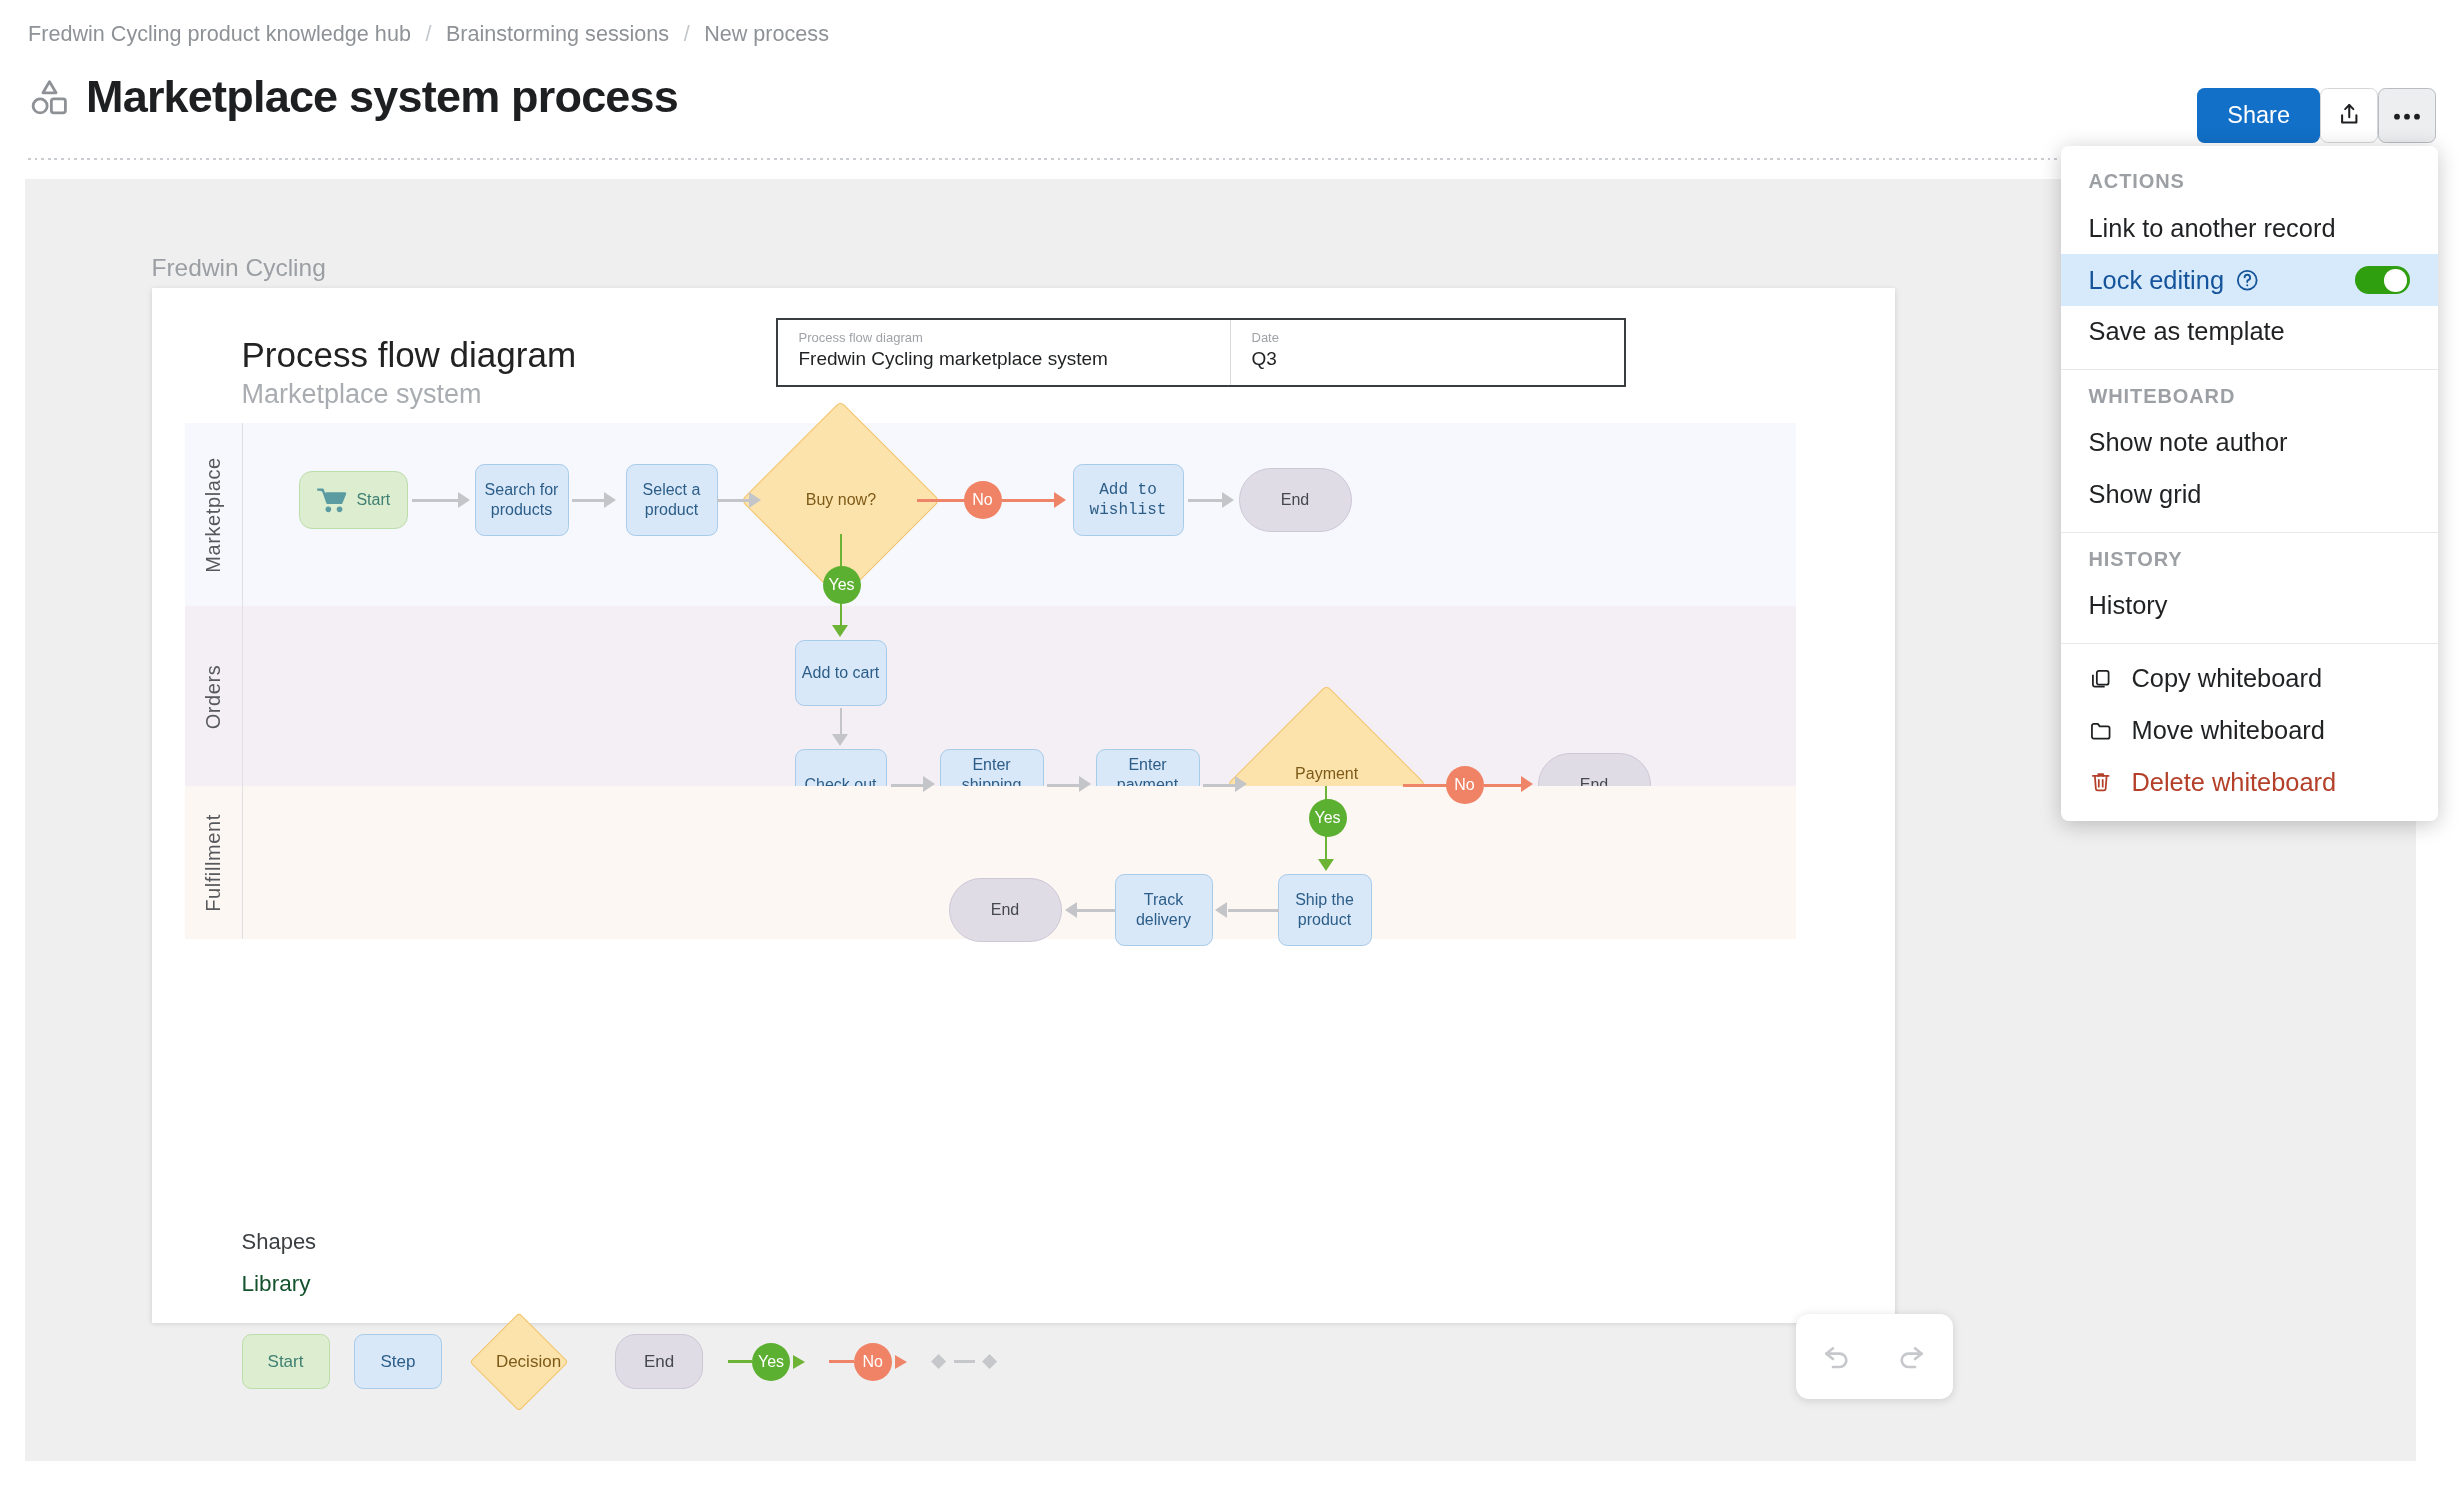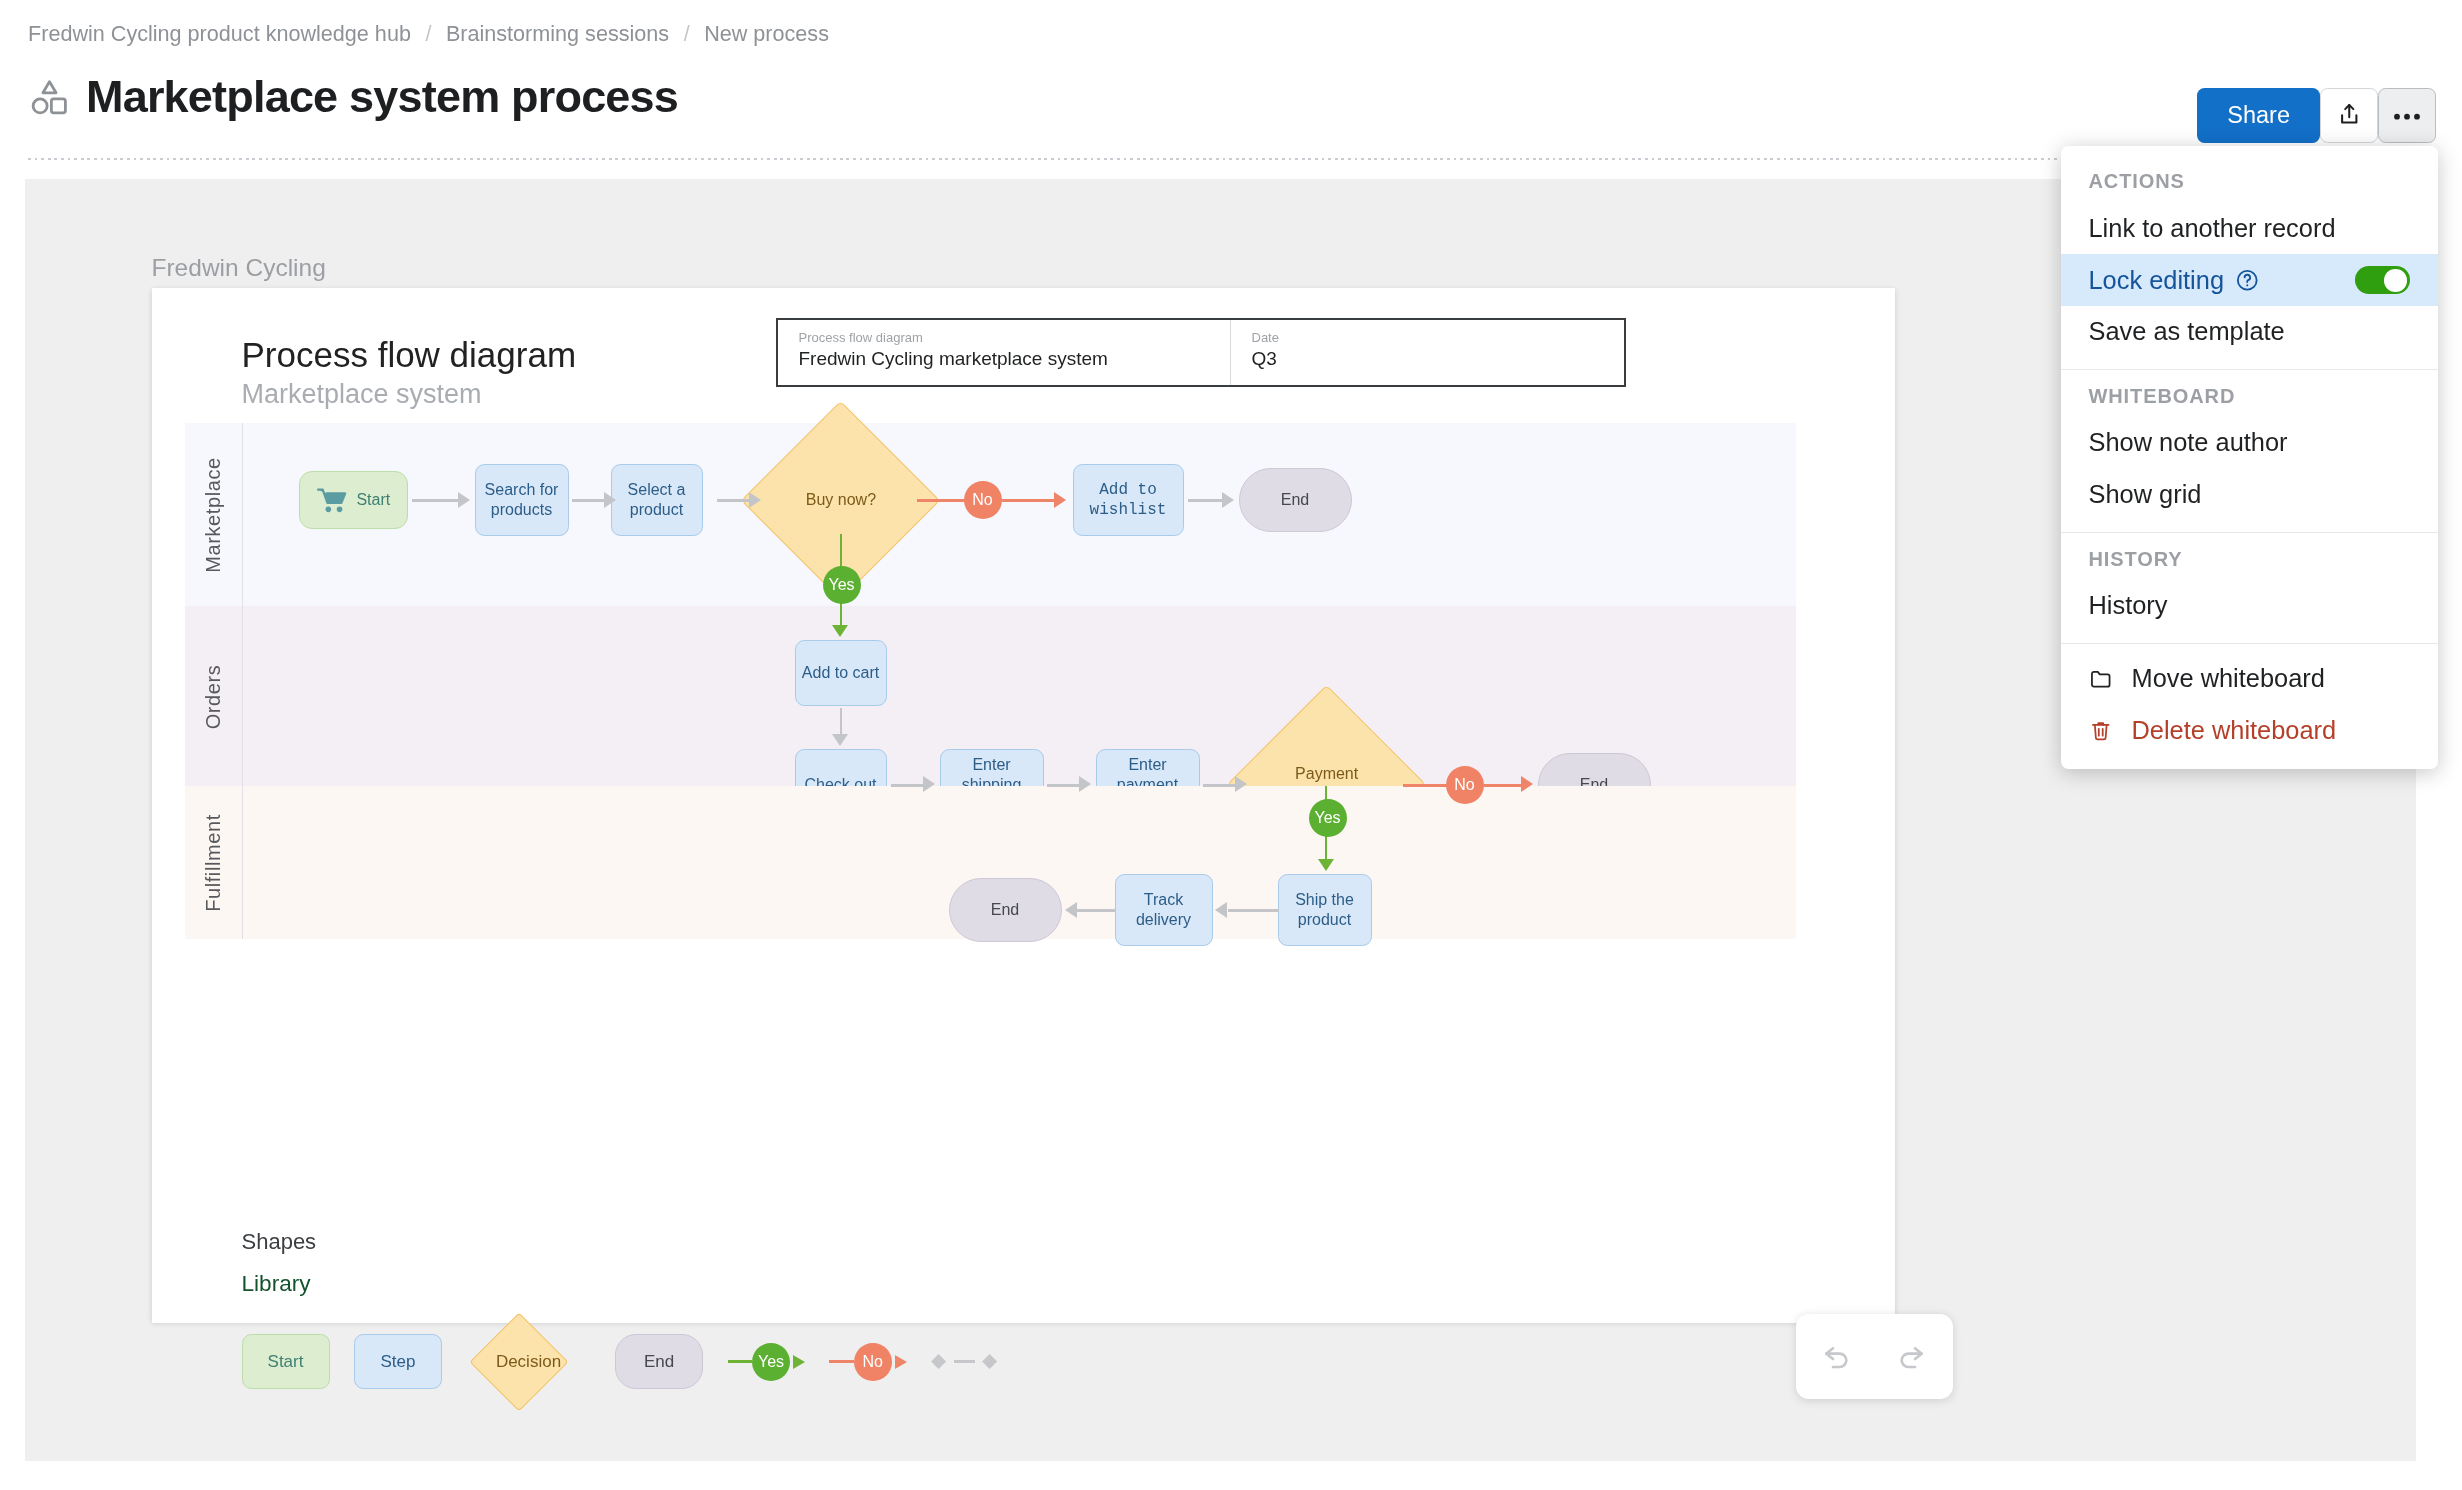--- a/index.html
+++ b/index.html
@@ -288,21 +288,21 @@
             </div>
             <div class="conn h c-gray" style="left:169px; top:76px; width:47px;"></div>
             <div class="arrow ar-right g" style="left:215px; top:69px;"></div>
 
             <div class="node n-step" style="left:232px; top:41px; width:94px; height:72px;">
               <span>Search for products</span>
             </div>
             <div class="conn h c-gray" style="left:329px; top:76px; width:34px;"></div>
             <div class="arrow ar-right g" style="left:361px; top:69px;"></div>
 
-            <div class="node n-step" style="left:368px; top:41px; width:92px; height:72px;">
+            <div class="node n-step" style="left:383px; top:41px; width:92px; height:72px;">
               <span>Select a product</span>
             </div>
             <div class="conn h c-gray" style="left:474px; top:76px; width:34px;"></div>
             <div class="arrow ar-right g" style="left:506px; top:69px;"></div>
 
             <div class="n-dec node" style="left:527px; top:6.6px;">
               <span>Buy now?</span>
             </div>
 
             <div class="conn h c-red" style="left:674px; top:76px; width:83px;"></div>
@@ -501,20 +501,29 @@
     <div class="menu-divider"></div>
 
     <div class="menu-sec-label">HISTORY</div>
     <div class="menu-item">
       <span>History</span>
     </div>
 
     <div class="menu-divider"></div>
     <div style="height:9.4px"></div>
 
+    <div class="menu-item">
+      <span class="menu-icon">
+        <svg viewBox="0 0 24 24" width="23.5" height="23.5" fill="none" stroke="#1f2123" stroke-width="1.8" stroke-linejoin="round">
+          <rect x="8" y="4" width="12" height="14" rx="2"></rect>
+          <path d="M16 20 H6 a2 2 0 0 1-2-2 V8"></path>
+        </svg>
+      </span>
+      <span>Copy whiteboard</span>
+    </div>
     <div class="menu-item">
       <span class="menu-icon">
         <svg viewBox="0 0 24 24" width="23.5" height="23.5" fill="none" stroke="#1f2123" stroke-width="1.8" stroke-linejoin="round">
           <path d="M3 7 a2 2 0 0 1 2-2 h4 l2 2.5 h8 a2 2 0 0 1 2 2 V18 a2 2 0 0 1-2 2 H5 a2 2 0 0 1-2-2 Z"></path>
         </svg>
       </span>
       <span>Move whiteboard</span>
     </div>
     <div class="menu-item danger">
       <span class="menu-icon">

